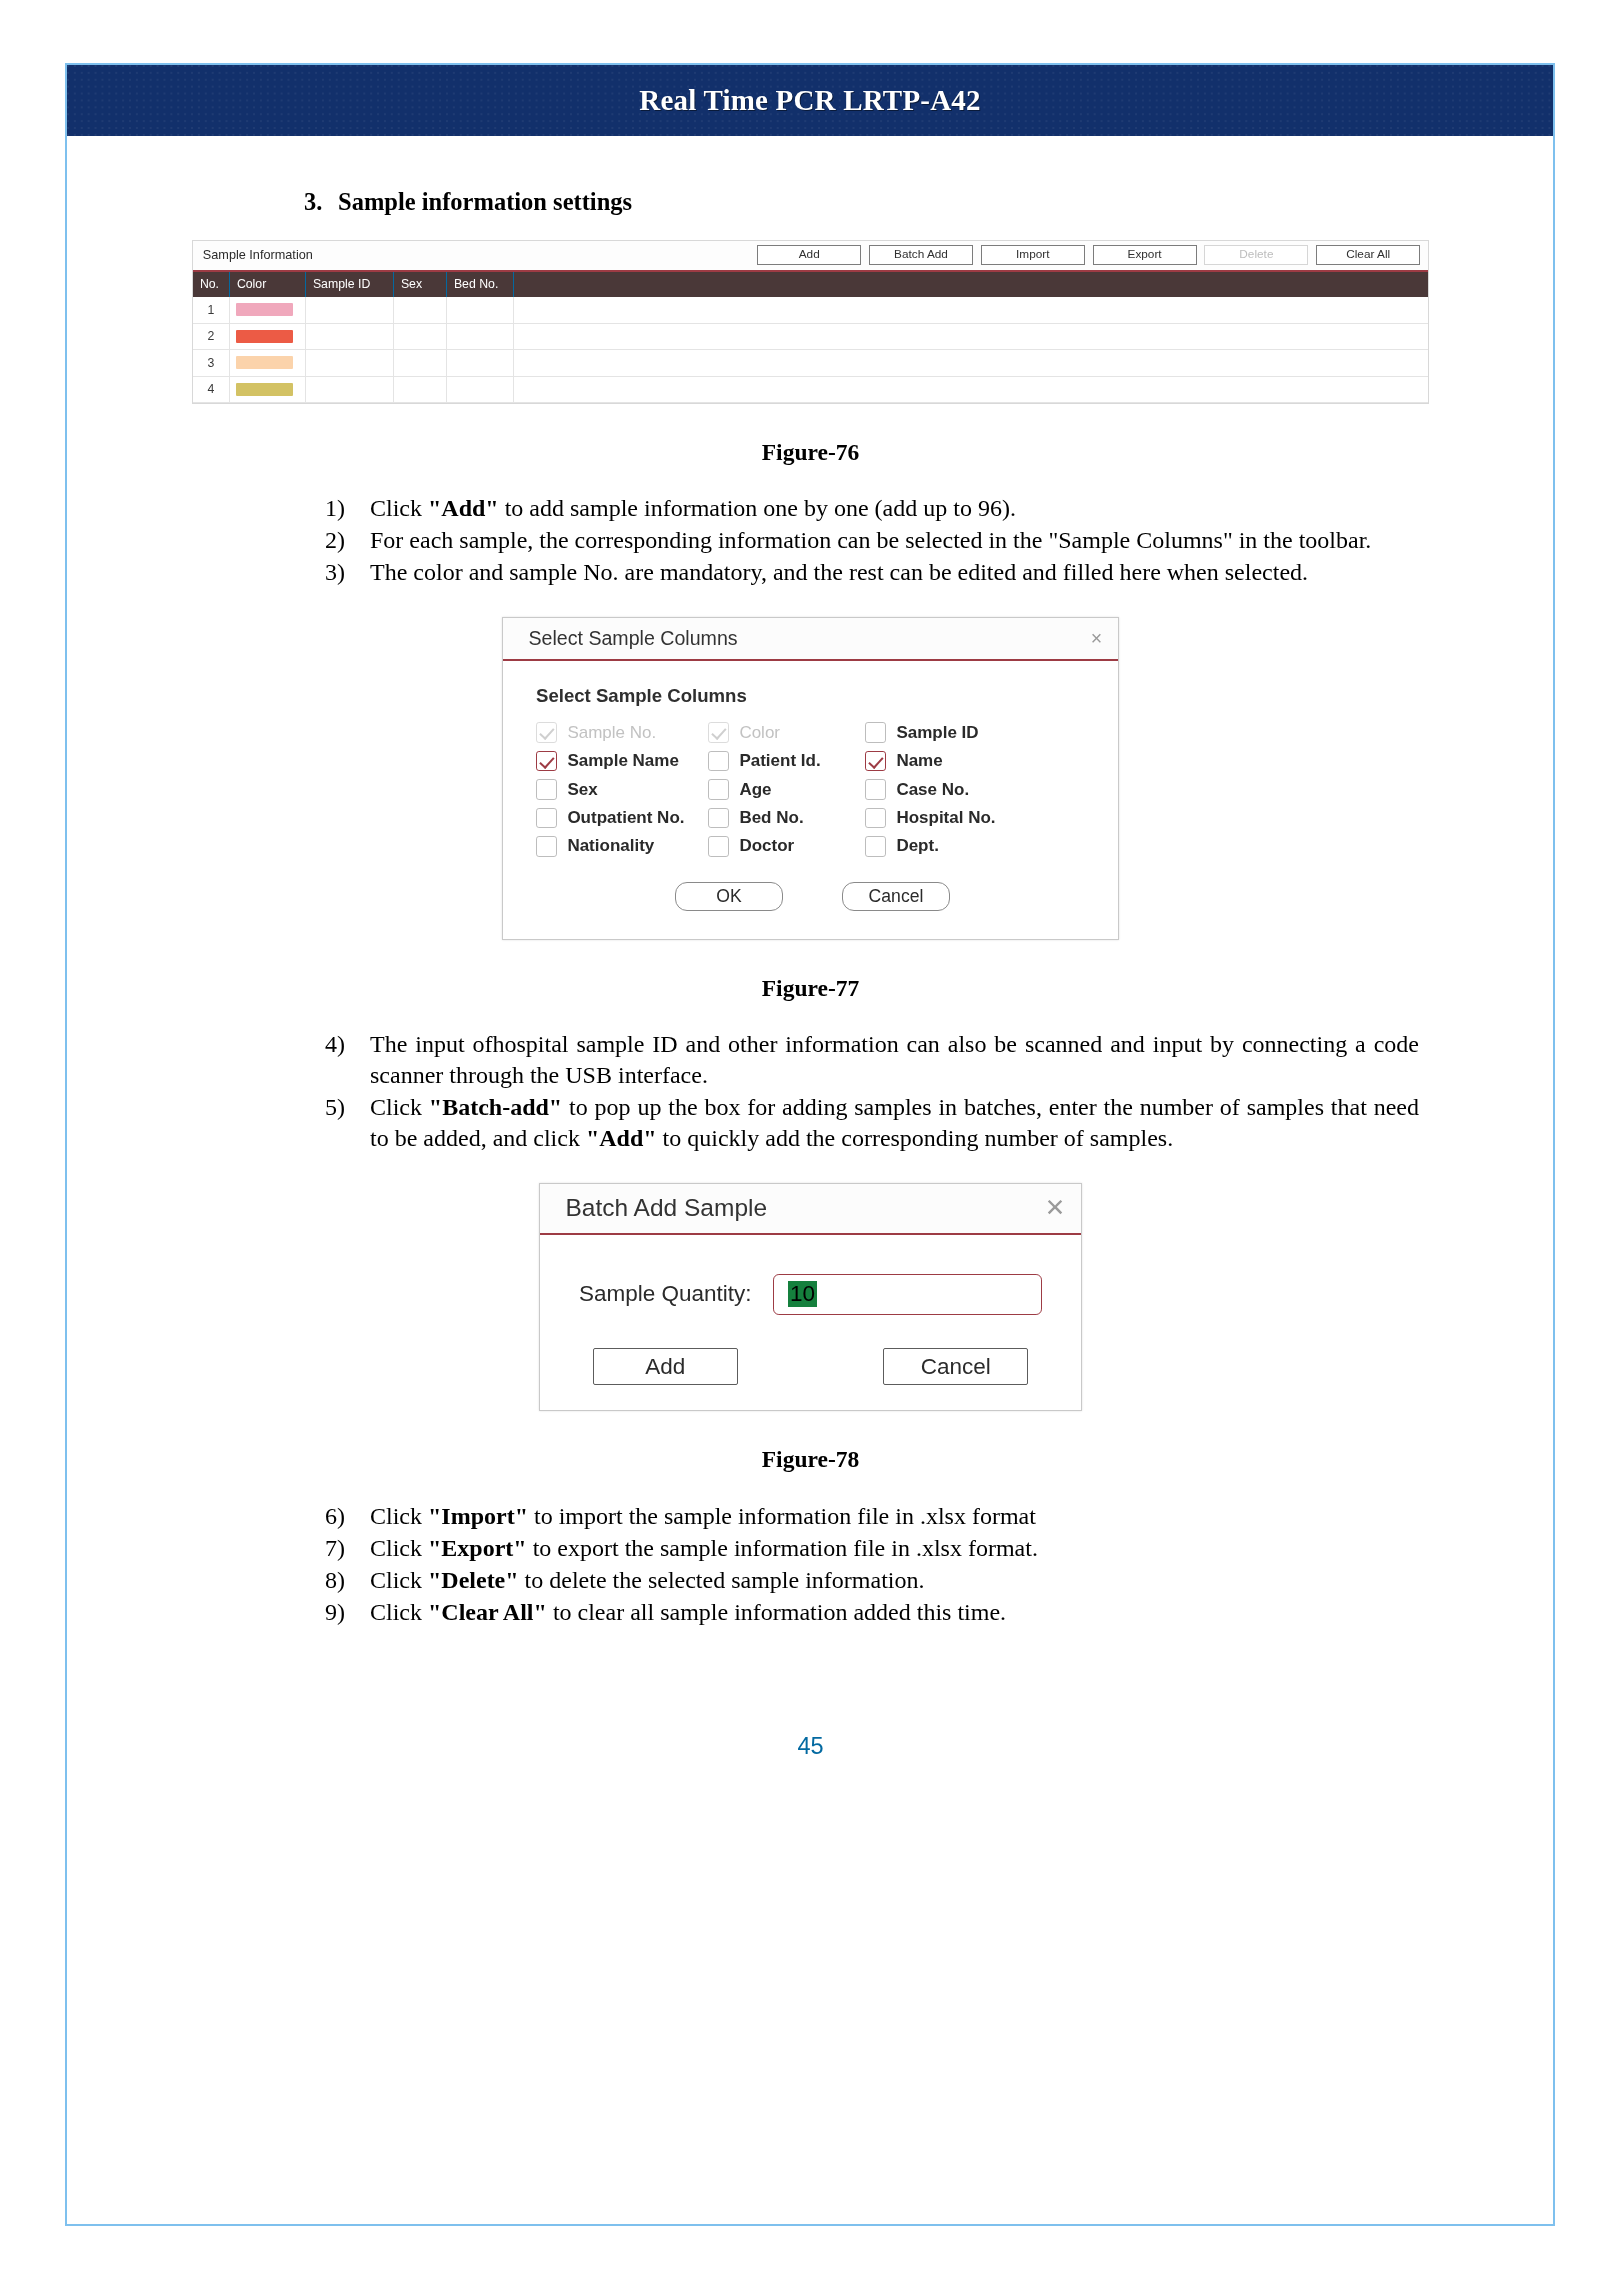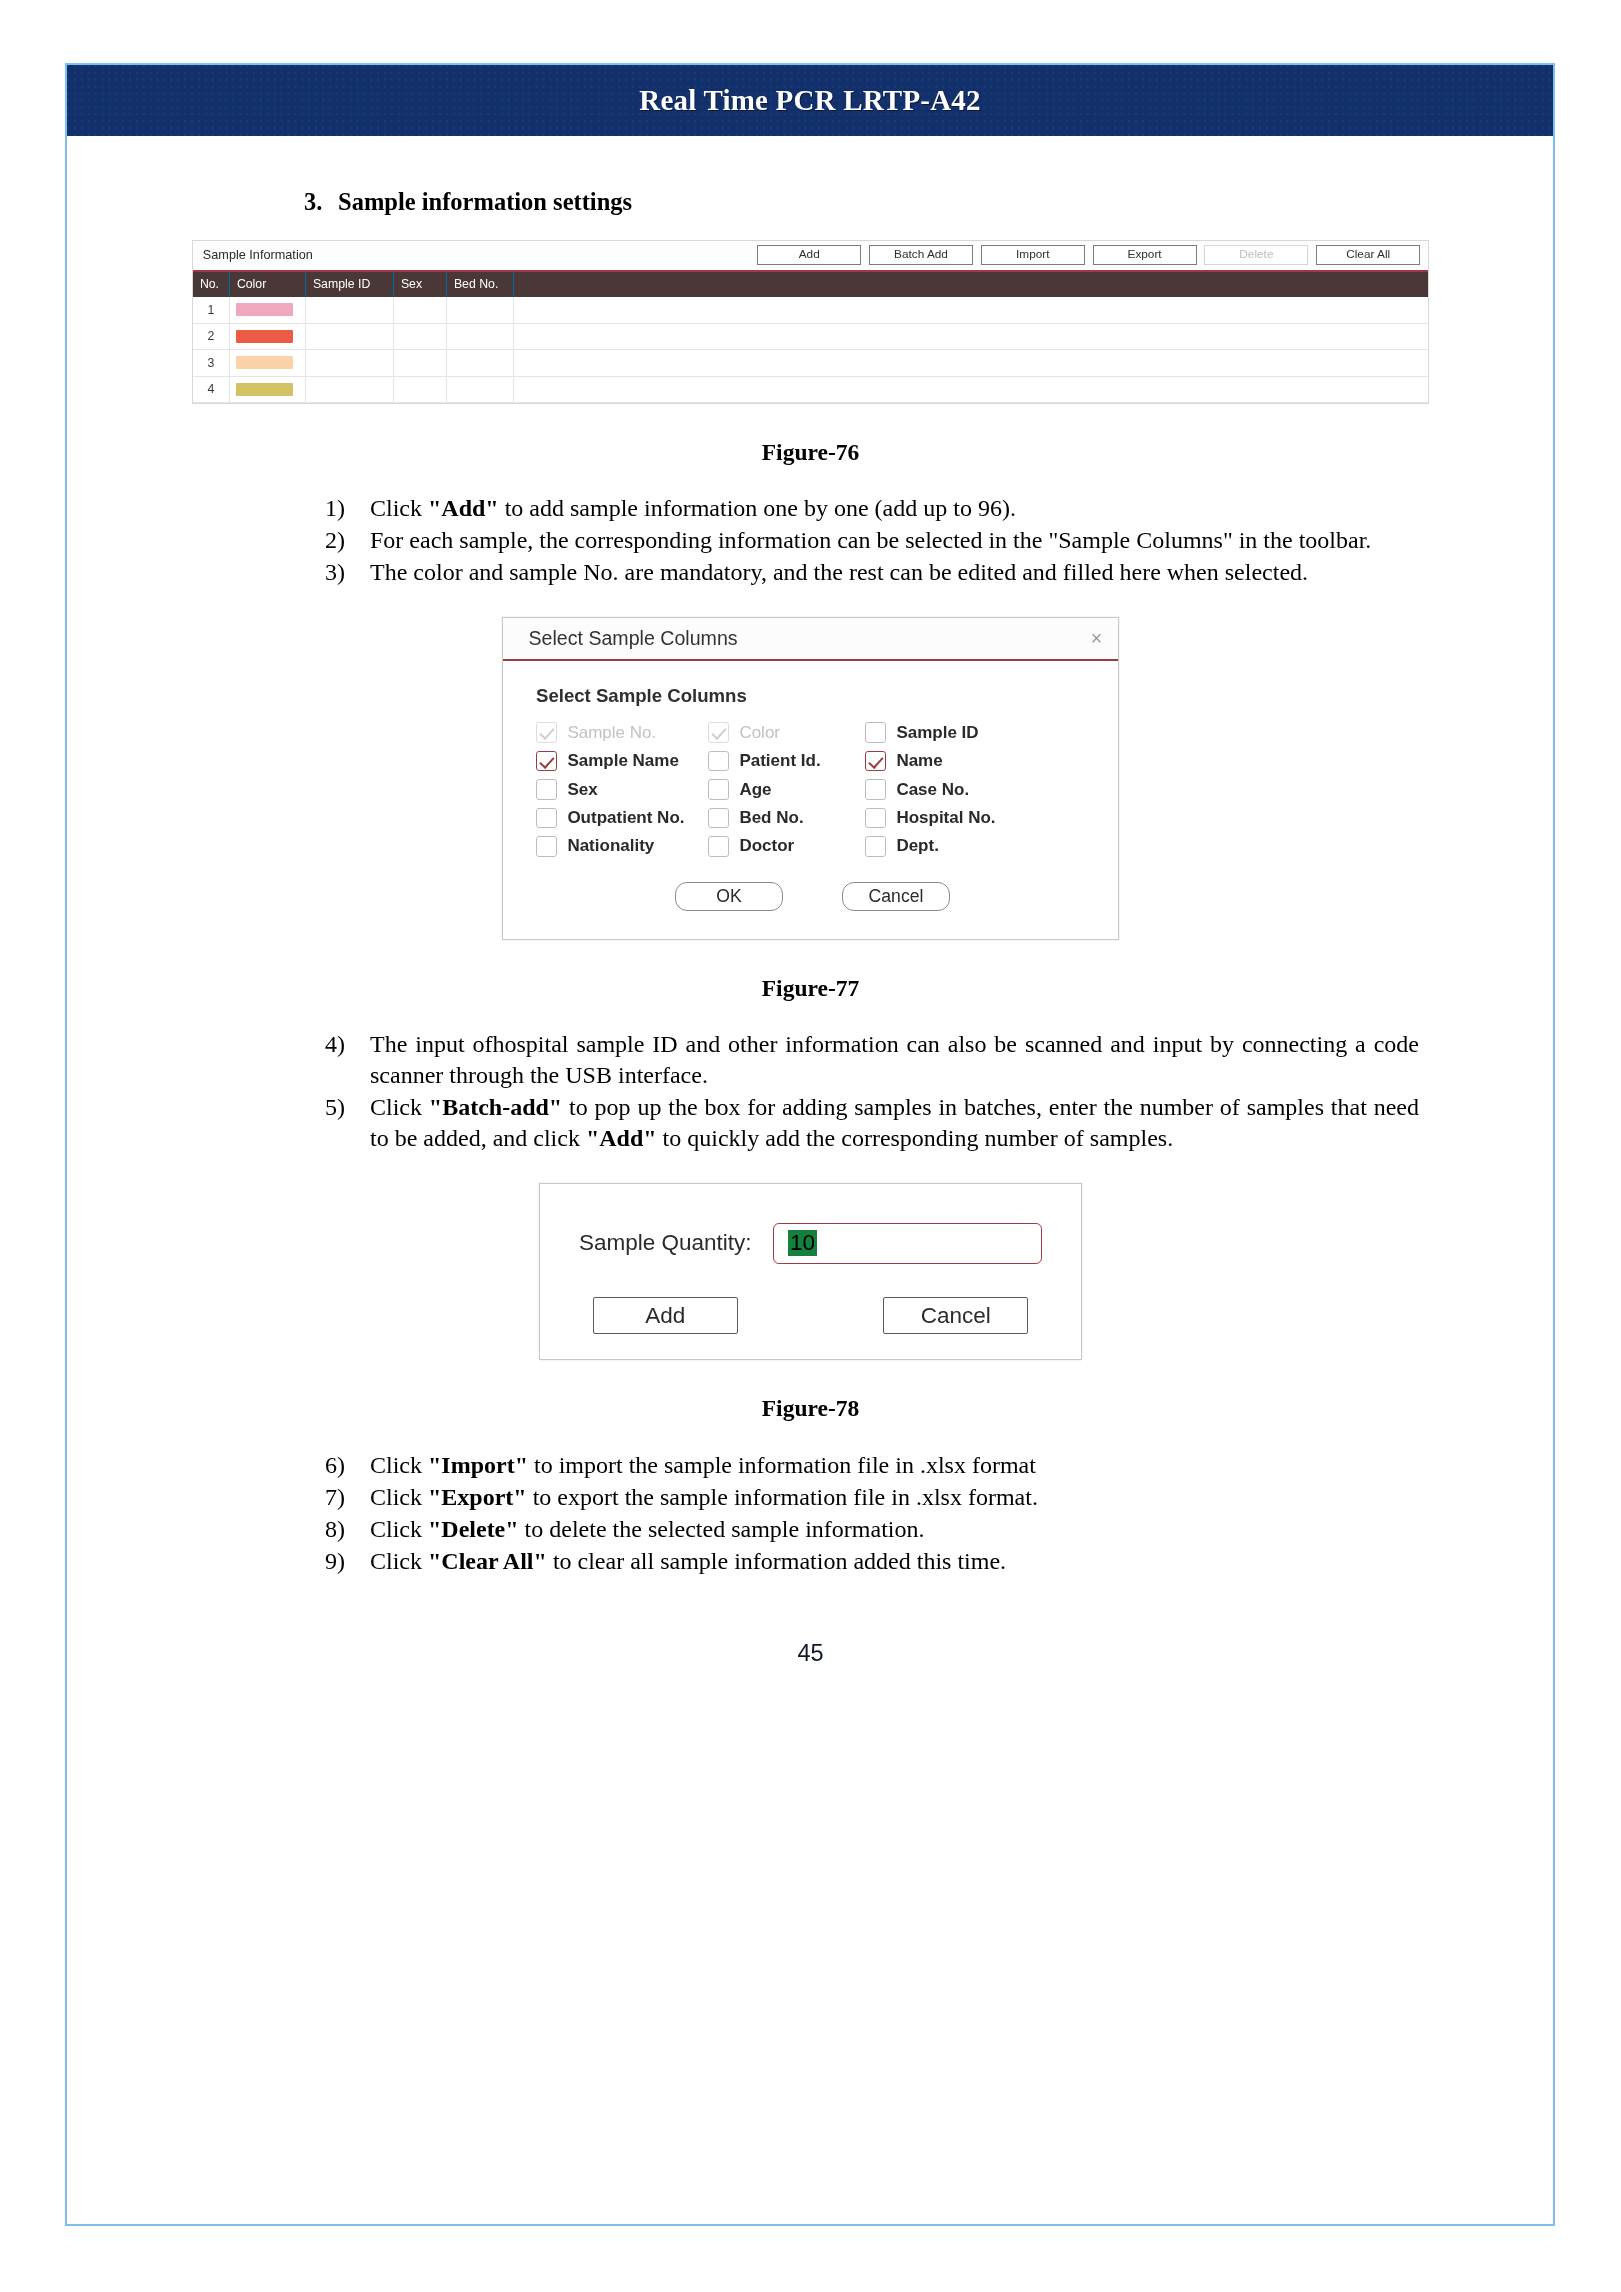--- a/index.html
+++ b/index.html
@@ -321,22 +321,22 @@
     font-size: 22.5px;
     border-radius: 2px;
     border-color: #5c5c5c;
   }
 
   
   .page-number {
     text-align: center;
     font-family: "Liberation Sans", sans-serif;
     font-size: 23.5px;
-    color: #0f172a;
-    margin-top: 64px;
+    color: #0369a1;
+    margin-top: 106px;
   }
 </style>
 </head>
 <body>
 
 <div id="page-frame"></div>
 
 <div id="header-banner">
   <span class="title-text">Real Time PCR LRTP-A42</span>
 </div>
@@ -518,20 +518,24 @@
         <span class="body"><span>The input ofhospital sample ID and other information can also be scanned and input by connecting a code scanner through the USB interface.</span></span>
       </div>
       <div class="step justified">
         <span class="marker">5)</span>
         <span class="body"><span>Click </span><b>"Batch-add"</b><span> to pop up the box for adding samples in batches, enter the number of samples that need to  be added, and click </span><b>"Add"</b><span> to quickly add the  corresponding number of samples.</span></span>
       </div>
     </div>
 
   <div class="dlg-wrap">
     <div class="dialog" id="dialog-batch-add">
+      <div class="dlg-titlebar">
+        <span class="dlg-title">Batch Add Sample</span>
+        <span class="dlg-close">✕</span>
+      </div>
       <div class="bas-body">
         <div class="bas-row">
           <span class="bas-label">Sample Quantity:</span>
           <div class="bas-input">
             <span class="value">10</span>
           </div>
         </div>
         <div class="bas-buttons">
           <div class="dlg-btn">Add</div>
           <div class="dlg-btn">Cancel</div>

